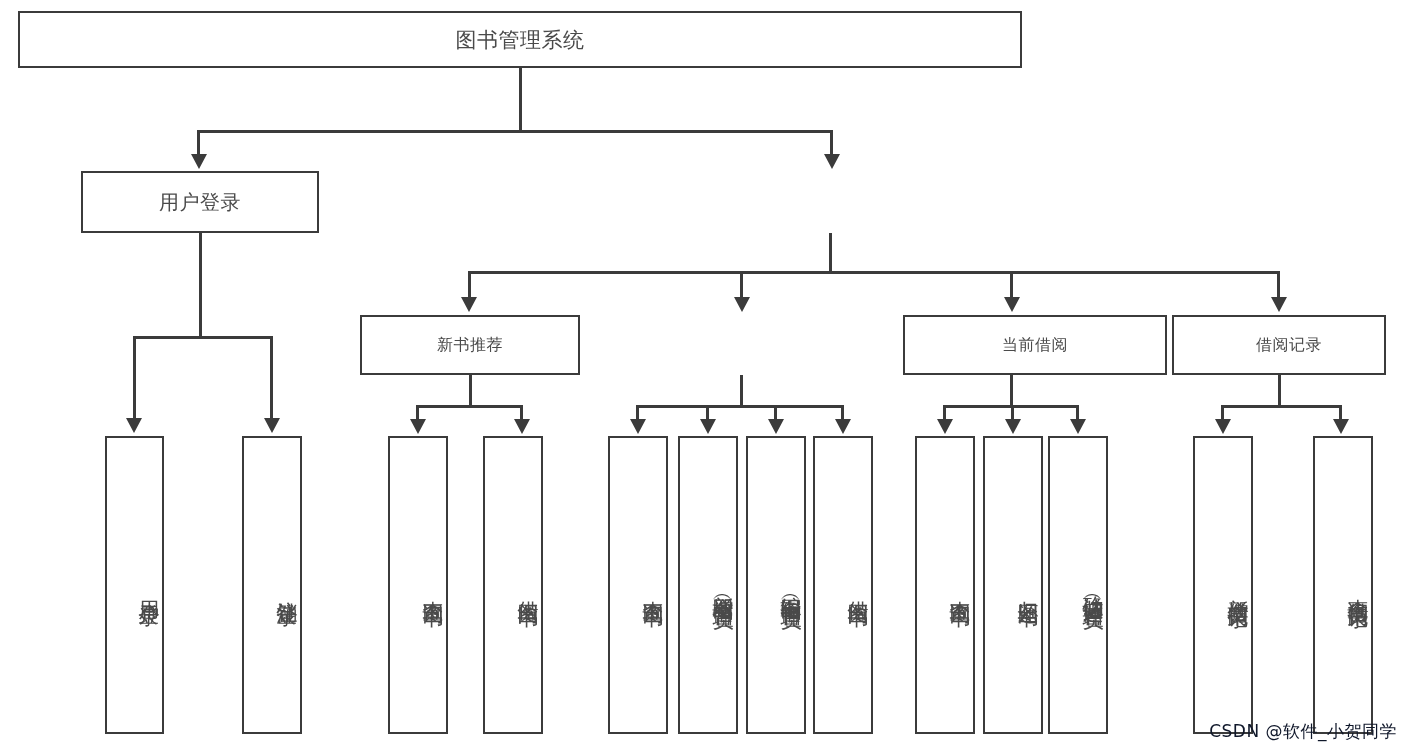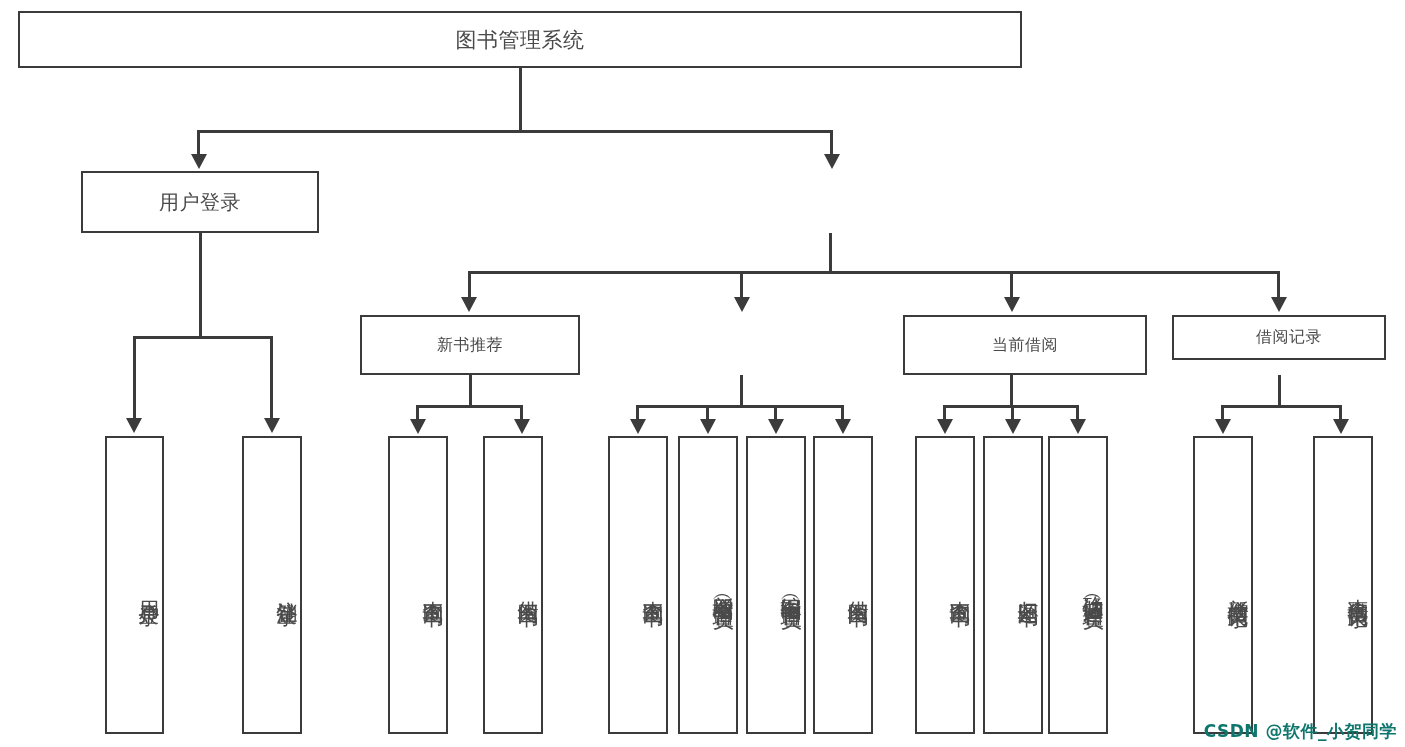--- a/index.html
+++ b/index.html
@@ -74,25 +74,24 @@
     border-left: 8px solid transparent;
     border-right: 8px solid transparent;
     border-top: 15px solid #3b3b3b;
   }
   
   #watermark {
     position: absolute;
     right: 8px;
     bottom: 4px;
     font-size: 17px;
-    color: #0f766e;
+    color: #0f172a;
     white-space: nowrap;
     letter-spacing: 0.5px;
     pointer-events: none;
-    font-weight: bold;
   }
 </style>
 </head>
 <body>
 
 <div id="canvas">
 
   <div class="node root" style="left:18px; top:11px; width:1004px; height:57px;">
     <span class="lbl">图书管理系统</span>
   </div>
@@ -125,24 +124,24 @@
   <div class="vline" style="left:740px; top:271px; width:3px; height:28px;"></div>
   <div class="arrow" style="left:734px; top:297px;"></div>
   <div class="vline" style="left:1010px; top:271px; width:3px; height:28px;"></div>
   <div class="arrow" style="left:1004px; top:297px;"></div>
   <div class="vline" style="left:1277px; top:271px; width:3px; height:28px;"></div>
   <div class="arrow" style="left:1271px; top:297px;"></div>
 
   <div class="node lvl2" style="left:360px; top:315px; width:220px; height:60px;">
     <span class="lbl">新书推荐</span>
   </div>
-  <div class="node lvl2" style="left:903px; top:315px; width:244px; height:60px;text-align:center;">
+  <div class="node lvl2" style="left:903px; top:315px; width:264px; height:60px;text-align:center;">
     <span class="lbl">当前借阅</span>
   </div>
-  <div class="node lvl2" style="left:1172px; top:315px; width:214px; height:45px;padding-left:20px;">
+  <div class="node lvl2" style="left:1172px; top:315px; width:214px; height:60px;padding-left:20px;">
     <span class="lbl">借阅记录</span>
   </div>
 
   <div class="vline" style="left:469px; top:375px; width:3px; height:30px;"></div>
   <div class="hline" style="left:416px; top:405px; width:107px; height:3px;"></div>
   <div class="vline" style="left:416px; top:405px; width:3px; height:16px;"></div>
   <div class="arrow" style="left:410px; top:419px;"></div>
   <div class="vline" style="left:520px; top:405px; width:3px; height:16px;"></div>
   <div class="arrow" style="left:514px; top:419px;"></div>
 

